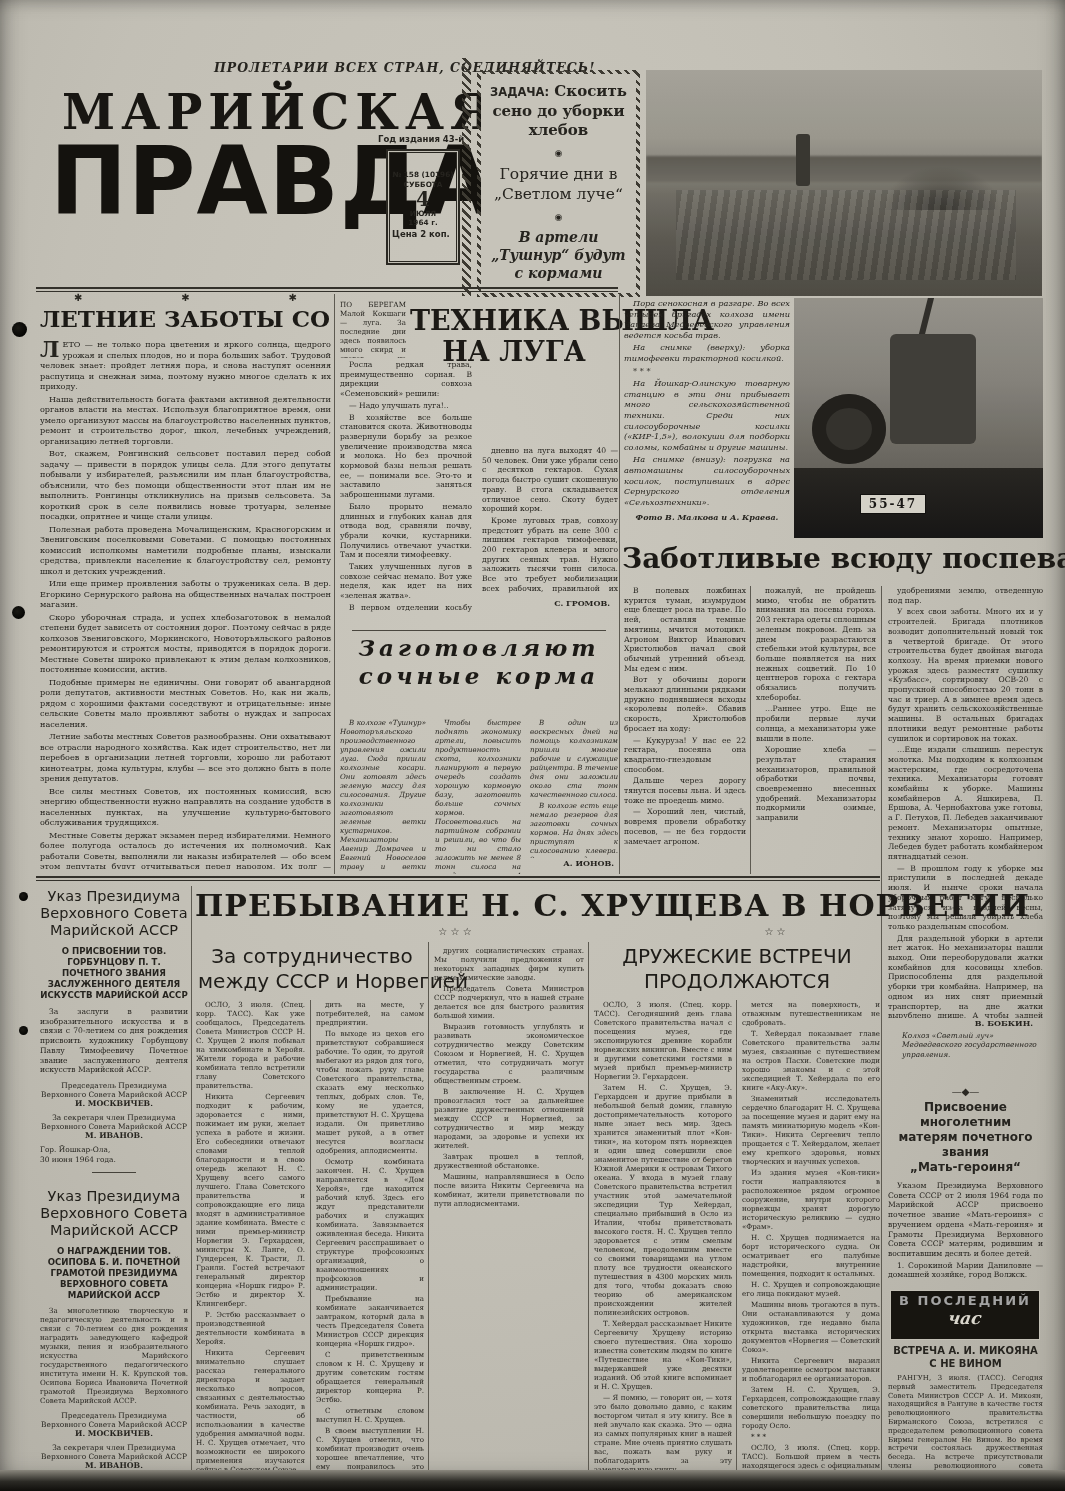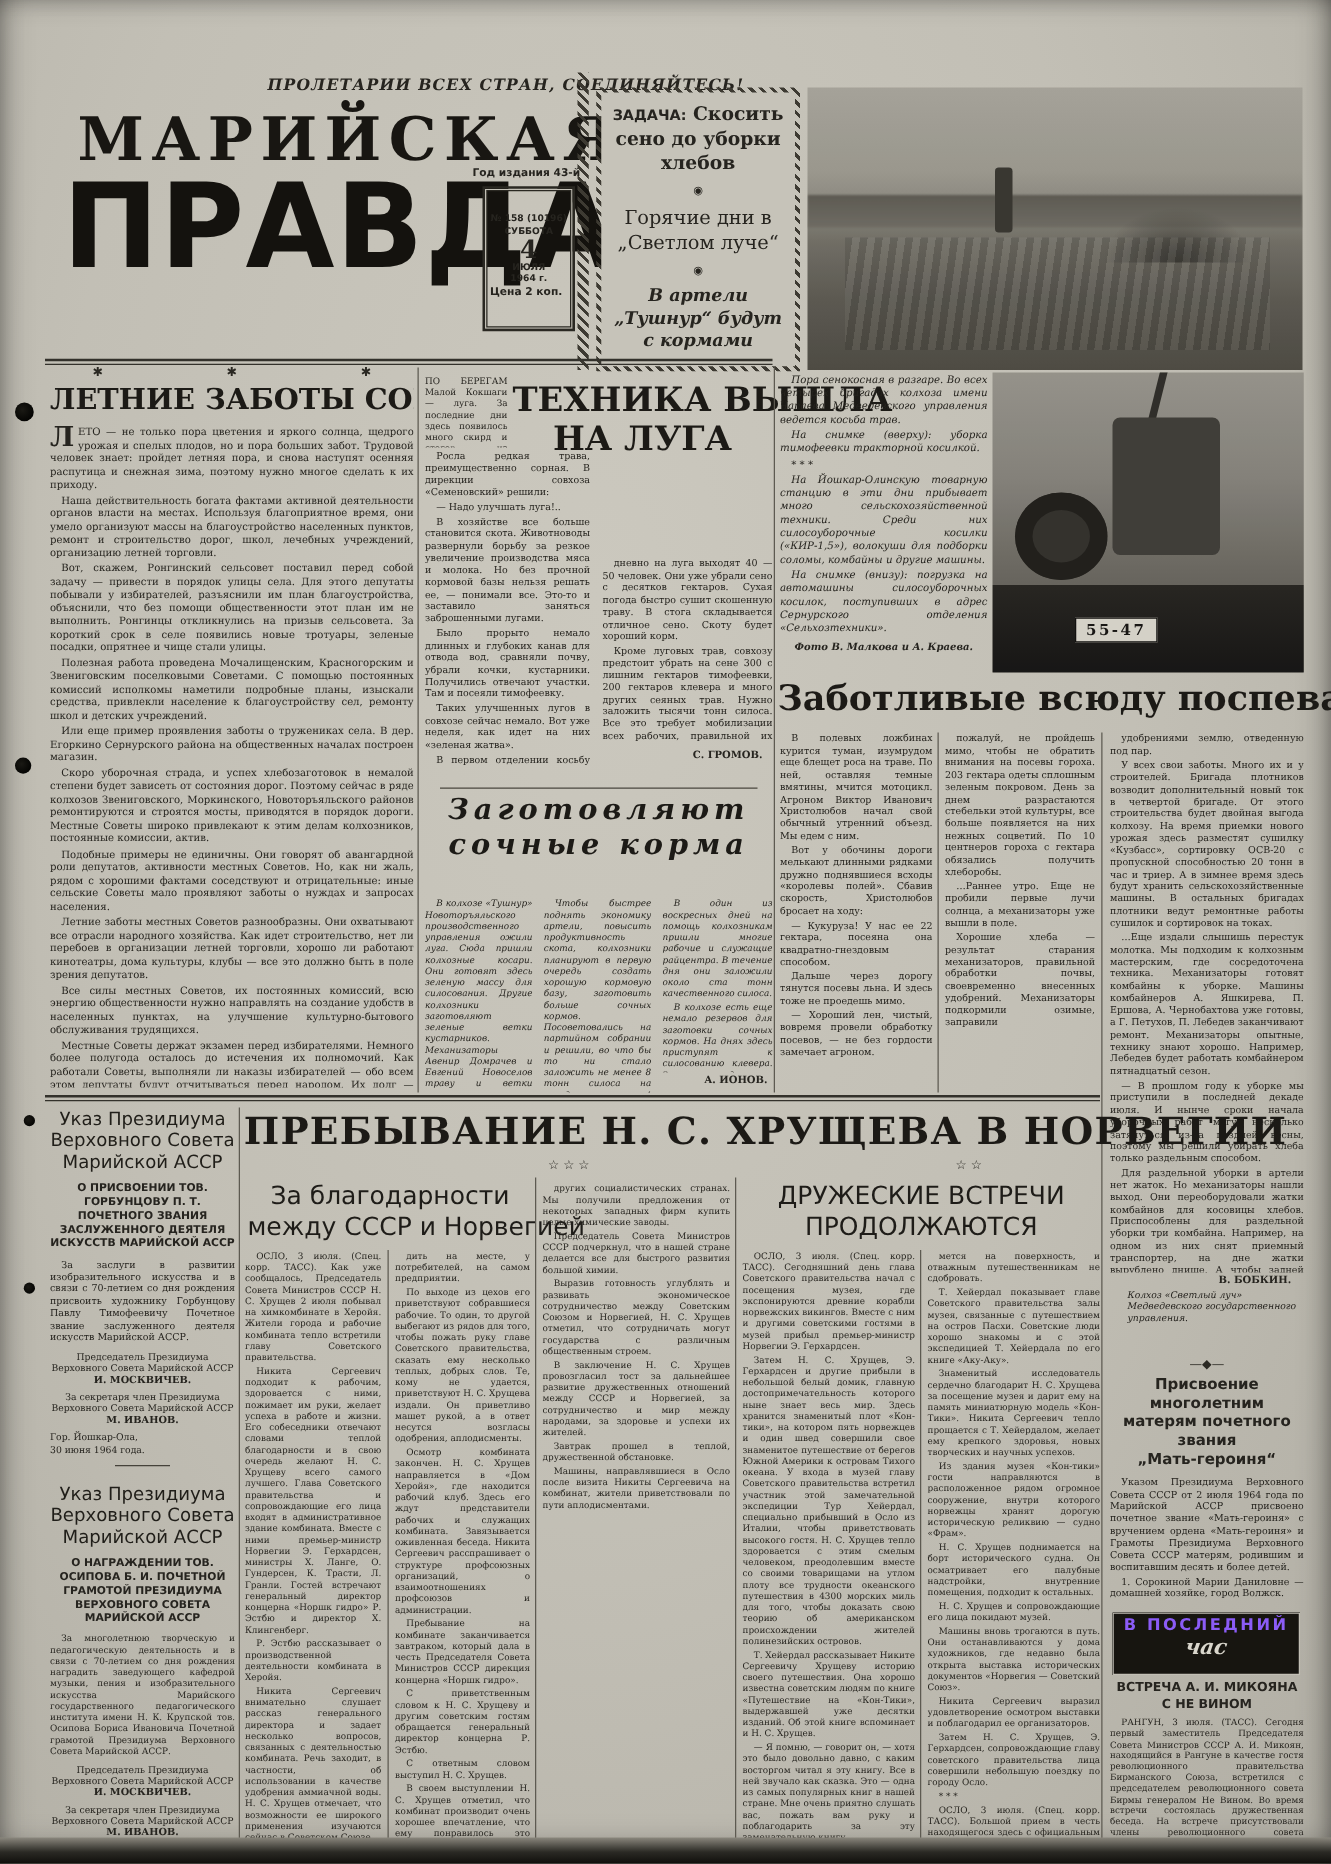--- a/index.html
+++ b/index.html
@@ -239,21 +239,21 @@
 
   </div>
 
   <div class="abs vrule" style="left:191px;top:886px;height:588px;"></div>
 
   <div class="abs center headline-serif nw" style="left:195px;top:888px;width:685px;font-size:30px;letter-spacing:1px;">ПРЕБЫВАНИЕ Н. С. ХРУЩЕВА В НОРВЕГИИ</div>
   <div class="abs center nw" style="left:380px;top:926px;width:150px;font-size:10px;">☆  ☆  ☆</div>
   <div class="abs center nw" style="left:700px;top:926px;width:150px;font-size:10px;">☆   ☆</div>
 
   <div class="abs center sans" style="left:198px;top:944px;width:228px;font-size:20px;line-height:25px;color:#1e1c18;">
-    <div class="nw">За благодарности</div>
+    <div class="nw">За сотрудничество</div>
     <div class="nw">между СССР и Норвегией</div>
   </div>
   <div class="abs bodytext tiny" style="left:196px;top:1000px;width:109px;height:474px;">
       <p class="para">ОСЛО, 3 июля. (Спец. корр. ТАСС). Как уже сообщалось, Председатель Совета Министров СССР Н. С. Хрущев 2 июля побывал на химкомбинате в Херойя. Жители города и рабочие комбината тепло встретили главу Советского правительства.</p>
       <p class="para">Никита Сергеевич подходит к рабочим, здоровается с ними, пожимает им руки, желает успеха в работе и жизни. Его собеседники отвечают словами теплой благодарности и в свою очередь желают Н. С. Хрущеву всего самого лучшего. Глава Советского правительства и сопровождающие его лица входят в административное здание комбината. Вместе с ними премьер-министр Норвегии Э. Герхардсен, министры Х. Ланге, О. Гундерсен, К. Трасти, Л. Гранли. Гостей встречают генеральный директор концерна «Норшк гидро» Р. Эстбю и директор Х. Клингенберг.</p>
       <p class="para">Р. Эстбю рассказывает о производственной деятельности комбината в Херойя.</p>
       <p class="para">Никита Сергеевич внимательно слушает рассказ генерального директора и задает несколько вопросов, связанных с деятельностью комбината. Речь заходит, в частности, об использовании в качестве удобрения аммиачной воды. Н. С. Хрущев отмечает, что возможности ее широкого применения изучаются сейчас в Советском Союзе.</p>
     </div>
   <div class="abs vrule" style="left:310px;top:1000px;height:474px;"></div>
   <div class="abs bodytext tiny" style="left:316px;top:1000px;width:108px;height:474px;">
@@ -309,21 +309,21 @@
       <div>„Мать-героиня“</div>
     </div>
     <div class="bodytext" style="margin-top:6px;height:112px;">
         <p class="para">Указом Президиума Верховного Совета СССР от 2 июля 1964 года по Марийской АССР присвоено почетное звание «Мать-героиня» с вручением ордена «Мать-героиня» и Грамоты Президиума Верховного Совета СССР матерям, родившим и воспитавшим десять и более детей.</p>
         <p class="para">1. Сорокиной Марии Даниловне — домашней хозяйке, город Волжск.</p>
       </div>
 
   </div>
 
   <div class="abs" style="left:890px;top:1290px;width:150px;height:44px;background:#171510;box-shadow:0 0 0 1px #c2bfb5 inset, 0 0 0 3px #171510 inset;padding:3px 0;">
-    <div class="center bold sans" style="color:#8b5cf6;font-size:13px;letter-spacing:2px;line-height:16px;">В ПОСЛЕДНИЙ</div>
+    <div class="center bold sans" style="color:#a3a3a3;font-size:13px;letter-spacing:2px;line-height:16px;">В ПОСЛЕДНИЙ</div>
     <div class="center bold italic" style="color:#d9d6cc;font-size:17px;line-height:18px;transform:skewX(-8deg);">час</div>
   </div>
 
   <div class="abs" style="left:888px;top:1344px;width:155px;height:128px;overflow:hidden;">
     <div class="center bold sans" style="font-size:10px;line-height:13px;">
       <div>ВСТРЕЧА А. И. МИКОЯНА</div>
       <div>С НЕ ВИНОМ</div>
     </div>
     <div class="bodytext" style="font-size:7px;line-height:8.8px;margin-top:4px;height:104px;">
         <p class="para">РАНГУН, 3 июля. (ТАСС). Сегодня первый заместитель Председателя Совета Министров СССР А. И. Микоян, находящийся в Рангуне в качестве гостя революционного правительства Бирманского Союза, встретился с председателем революционного совета Бирмы генералом Не Вином. Во время встречи состоялась дружественная беседа. На встрече присутствовали члены революционного совета бригадный генерал Сан Ю, полковник Хла Хан, а также министр иностранных дел У Ти Хан и посол СССР в Бирме А. М. Ледовский.</p>

